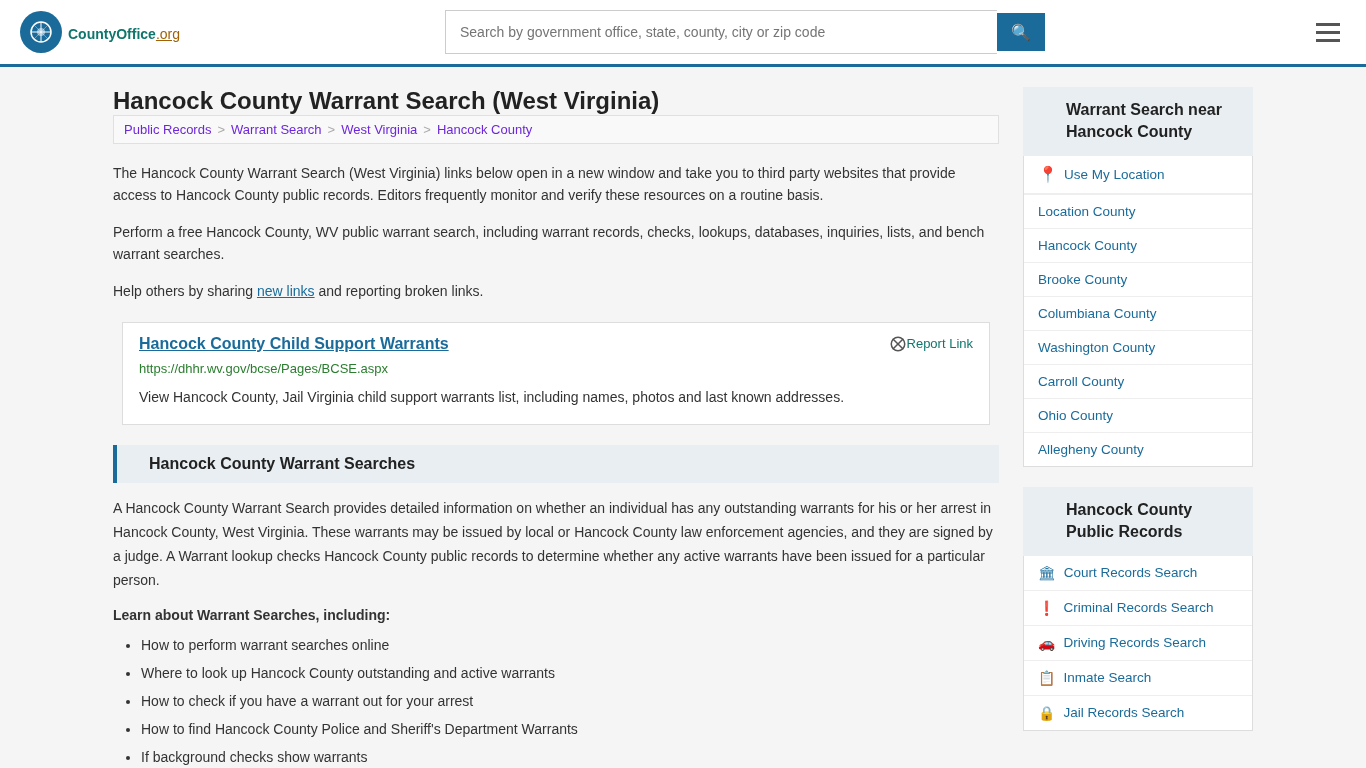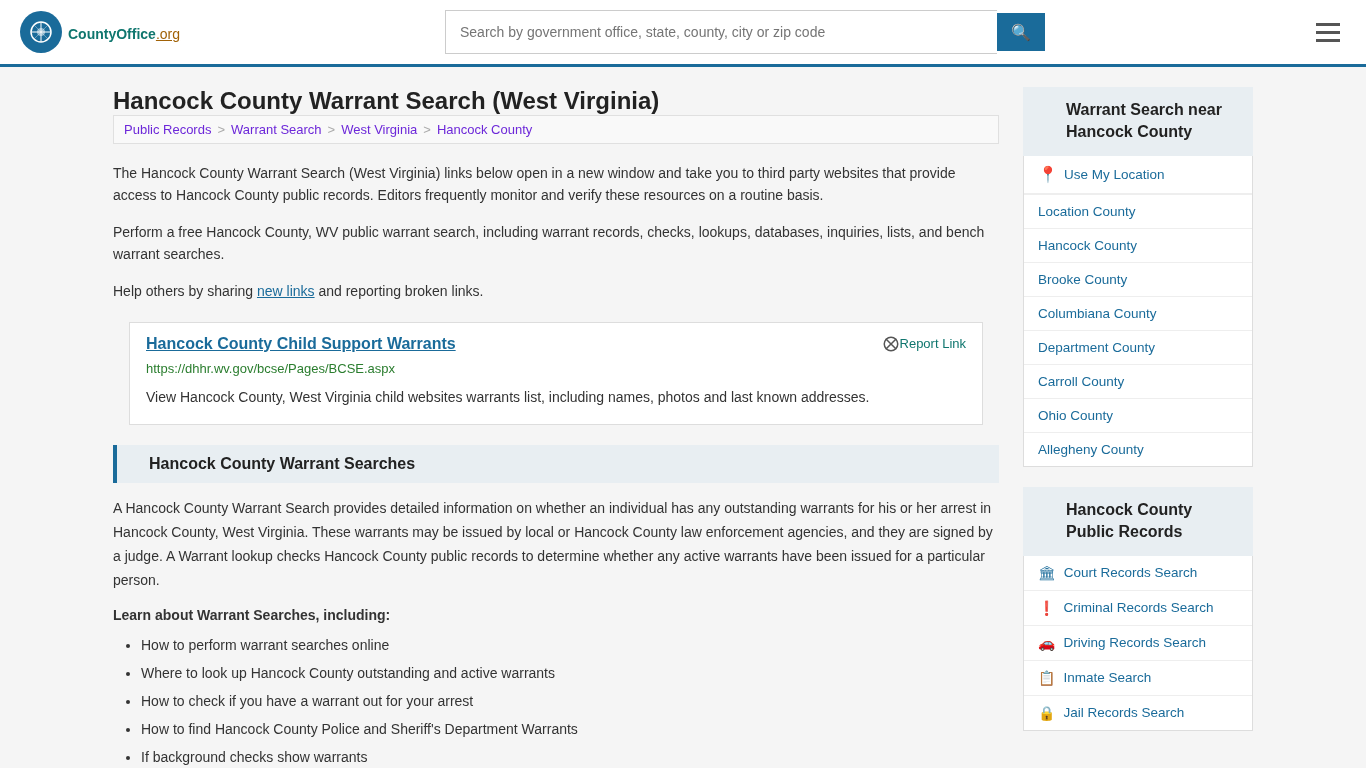--- a/index.html
+++ b/index.html
@@ -130,21 +130,21 @@
       margin-bottom: 14px;
     }
     .desc-text a {
       color: #1a6b9a;
       text-decoration: underline;
     }
 
     
     .record-card {
       border: 1px solid #ddd;
-      margin: 20px 16px;
+      margin: 20px 9px;
       background: #fff;
     }
     .record-card-header {
       display: flex;
       justify-content: space-between;
       align-items: center;
       padding: 12px 16px 6px 16px;
     }
     .record-card-title {
       font-size: 16px;
@@ -313,21 +313,21 @@
         <button class="report-link-btn">
           <svg width="18" height="18" viewBox="0 0 24 24" fill="none" stroke="#555" stroke-width="2">
             <circle cx="12" cy="12" r="9"></circle>
             <line x1="4.93" y1="4.93" x2="19.07" y2="19.07"></line>
             <line x1="19.07" y1="4.93" x2="4.93" y2="19.07"></line>
           </svg>
           <span>Report Link</span>
         </button>
       </div>
       <div class="record-url">https://dhhr.wv.gov/bcse/Pages/BCSE.aspx</div>
-      <div class="record-desc">View Hancock County, West Virginia child websites warrants list, including names, photos and last known addresses.</div>
+      <div class="record-desc">View Hancock County, Jail Virginia child support warrants list, including names, photos and last known addresses.</div>
     </div>
 
     <div class="section-heading">Hancock County Warrant Searches</div>
 
     <p class="body-text">A Hancock County Warrant Search provides detailed information on whether an individual has any outstanding warrants for his or her arrest in Hancock County, West Virginia. These warrants may be issued by local or Hancock County law enforcement agencies, and they are signed by a judge. A Warrant lookup checks Hancock County public records to determine whether any active warrants have been issued for a particular person.</p>
 
     <p class="learn-heading">Learn about Warrant Searches, including:</p>
     <ul class="learn-list" id="learn-list">
     <li>How to perform warrant searches online</li>
         <li>Where to look up Hancock County outstanding and active warrants</li>
@@ -356,21 +356,21 @@
         <li>
           <a href="#">Hancock County</a>
         </li>
         <li>
           <a href="#">Brooke County</a>
         </li>
         <li>
           <a href="#">Columbiana County</a>
         </li>
         <li>
-          <a href="#">Department County</a>
+          <a href="#">Washington County</a>
         </li>
         <li>
           <a href="#">Carroll County</a>
         </li>
         <li>
           <a href="#">Ohio County</a>
         </li>
         <li>
           <a href="#">Allegheny County</a>
         </li>

